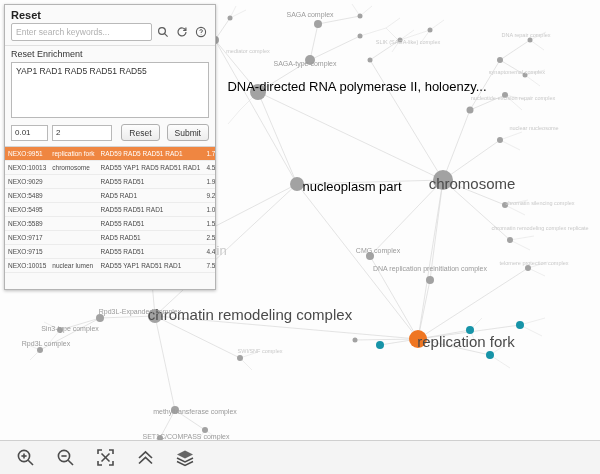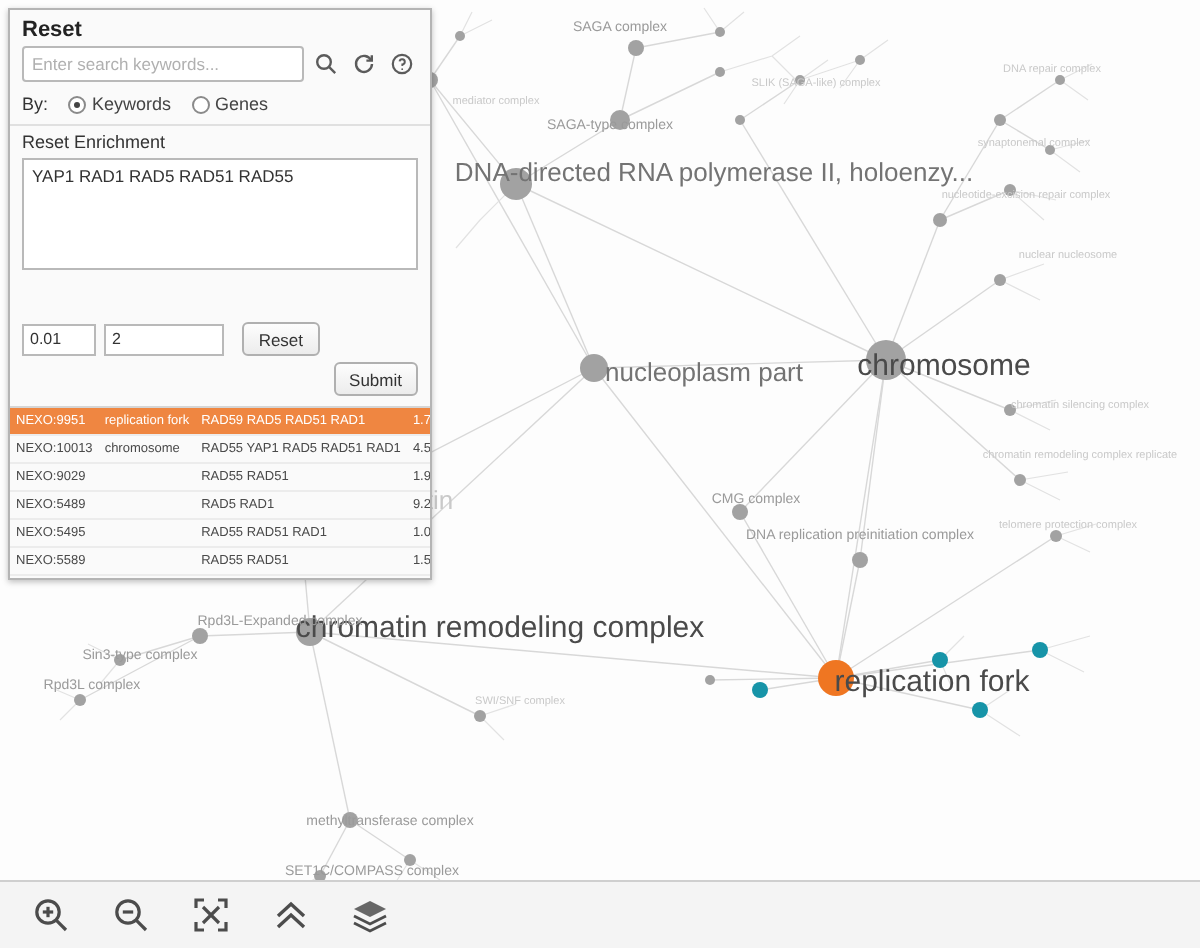--- a/index.html
+++ b/index.html
@@ -18,21 +18,21 @@
   #network svg { display:block; }
 
   .node-label {
     position:absolute;
     color:#5e5e5e;
     white-space:nowrap;
     transform:translate(-50%,-50%);
     pointer-events:none;
   }
   .lbl-xl { font-size:15px; color:#4a4a4a; }
-  .lbl-lg { font-size:13px; color:#737373; }
+  .lbl-lg { font-size:13px; color:#000000; }
   .lbl-sm { font-size:7px;  color:#9a9a9a; }
   .lbl-xs { font-size:5.5px; color:#a9a9a9; }
   .lbl-faint { color:#c9c9c9; }
 
   
   #nexo-panel {
     position:absolute; left:4px; top:4px;
     width:212px; height:286px;
     background:#fafafa;
     border:1px solid #b4b4b4;
@@ -99,21 +99,21 @@
     background:#fff; font-size:8px; color:#333; padding:0 3px;
     outline:none;
   }
   .mini-input.wide { width:60px; }
   .mini-btn {
     height:17px; padding:0 7px; font-size:8.5px;
     background:linear-gradient(#fdfdfd,#ececec);
     border:1px solid #b0b0b0; border-radius:3px; color:#333;
     cursor:pointer; margin-left:auto;
   }
-  .mini-btn + .mini-btn { margin-left:3px;margin-top:40px; }
+  .mini-btn + .mini-btn { margin-left:3px; }
 
   
   #results { border-top:1px solid #d5d5d5; }
   table { width:100%; border-collapse:collapse; font-size:6.5px; }
   td {
     padding:3px 3px; color:#4a4a4a;
     border-bottom:1px solid #ececec;
     white-space:nowrap; overflow:hidden;
   }
   tr.sel td { background:#ef8641; color:#fff; }
@@ -313,31 +313,20 @@
       </div>
       <div class="icon-btn">
         <svg width="12" height="12" viewBox="0 0 12 12" fill="none" stroke="currentColor" stroke-width="1.1">
           <circle cx="6" cy="6" r="4.6"></circle>
           <path d="M4.8 4.7a1.3 1.3 0 1 1 1.4 1.5v.8" stroke-width="1"></path>
           <circle cx="6.1" cy="8.6" r="0.45" fill="currentColor" stroke="none"></circle>
         </svg>
       </div>
     </div>
 
-    <div class="radio-row">
-      <span class="by-label">By:</span>
-      <label class="radio">
-        <span class="dot on"></span>
-        <span>Keywords</span>
-      </label>
-      <label class="radio">
-        <span class="dot"></span>
-        <span>Genes</span>
-      </label>
-    </div>
 
     <div class="section-head">Reset Enrichment</div>
     <div id="term-box">YAP1 RAD1 RAD5 RAD51 RAD55</div>
 
     <div class="ctrl-row">
       <input class="mini-input" type="text" value="0.01" style="">
       <input class="mini-input wide" type="text" value="2" style="">
       <button class="mini-btn">Reset</button>
       <button class="mini-btn">Submit</button>
     </div>

